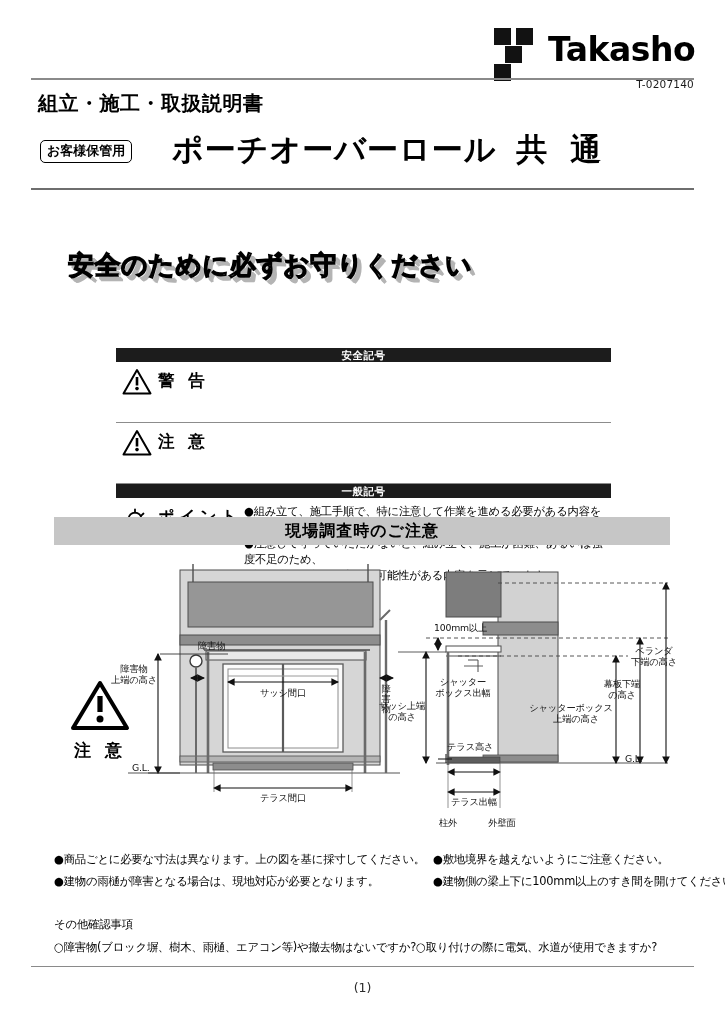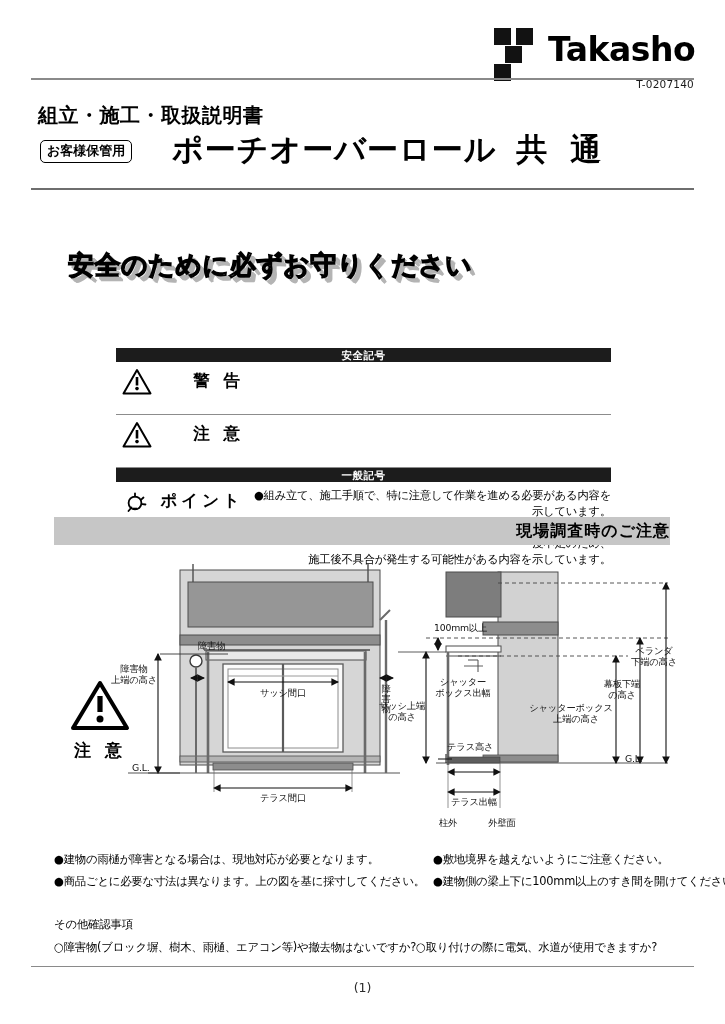--- a/index.html
+++ b/index.html
@@ -66,21 +66,20 @@
     width: 663px; height: 1.5px;
     background: #8a8a8a;
   }
 
   .doc-title {
     position: absolute;
     left: 38px; top: 90px;
     font-size: 20px;
     font-weight: bold;
     letter-spacing: 0.5px;
-    margin-top: 12px;
   }
 
   
   .badge-keep {
     position: absolute;
     left: 40px; top: 140px;
     border: 1.6px solid #000;
     border-radius: 5px;
     padding: 2px 6px 3px 6px;
     font-size: 13px;
@@ -154,23 +153,22 @@
     font-size: 10.5px;
     font-weight: bold;
     line-height: 14px;
     height: 14px;
     letter-spacing: 0.5px;
   }
   .sym-row {
     display: flex;
     align-items: flex-start;
     border-bottom: 1.2px solid #8c8c8c;
-    padding: 4px 0 12px 0;
+    padding: 4px 0 20px 0;
     min-height: 36px;
-    text-align: right;
   }
   .sym-row.last { border-bottom: none; }
   .sym-icon {
     width: 42px;
     flex: 0 0 42px;
     display: flex;
     align-items: center;
     justify-content: center;
     padding-top: 2px;
   }
@@ -192,21 +190,21 @@
   .sym-body .sub { display:block; padding-left: 9px; }
 
   
   .section-bar {
     position: absolute;
     left: 54px; top: 517px;
     width: 616px; height: 28px;
     background: #c6c6c6;
     display: flex;
     align-items: center;
-    justify-content: flex-end;
+    justify-content: center;
   }
   .section-bar span {
     font-size: 16px;
     font-weight: bold;
     letter-spacing: 1px;
   }
 
   
   .diagram {
     position: absolute;
@@ -509,22 +507,22 @@
     <div class="dlabel ctr" style="left:568px; top:118px; width:52px;">幕板下端</div>
     <div class="dlabel ctr" style="left:570px; top:129px; width:48px;">の高さ</div>
 
     <div class="dlabel ctr" style="left:598px; top:85px; width:56px;">ベランダ</div>
     <div class="dlabel ctr" style="left:592px; top:96px; width:68px;">下端の高さ</div>
   </div>
 
   <div class="notes">
     <div class="notes-grid">
       <div class="notes-col">
+        <div class="note-line">●商品ごとに必要な寸法は異なります。上の図を基に採寸してください。</div>
         <div class="note-line">●建物の雨樋が障害となる場合は、現地対応が必要となります。</div>
-        <div class="note-line">●商品ごとに必要な寸法は異なります。上の図を基に採寸してください。</div>
       </div>
       <div class="notes-col right">
         <div class="note-line">●敷地境界を越えないようにご注意ください。</div>
         <div class="note-line">●建物側の梁上下に100mm以上のすき間を開けてください。</div>
       </div>
     </div>
     <div class="notes-other-title">その他確認事項</div>
     <div class="notes-check">
       <div class="c1 note-line">○障害物(ブロック塀、樹木、雨樋、エアコン等)や撤去物はないですか?</div>
       <div class="c2 note-line">○取り付けの際に電気、水道が使用できますか?</div>

